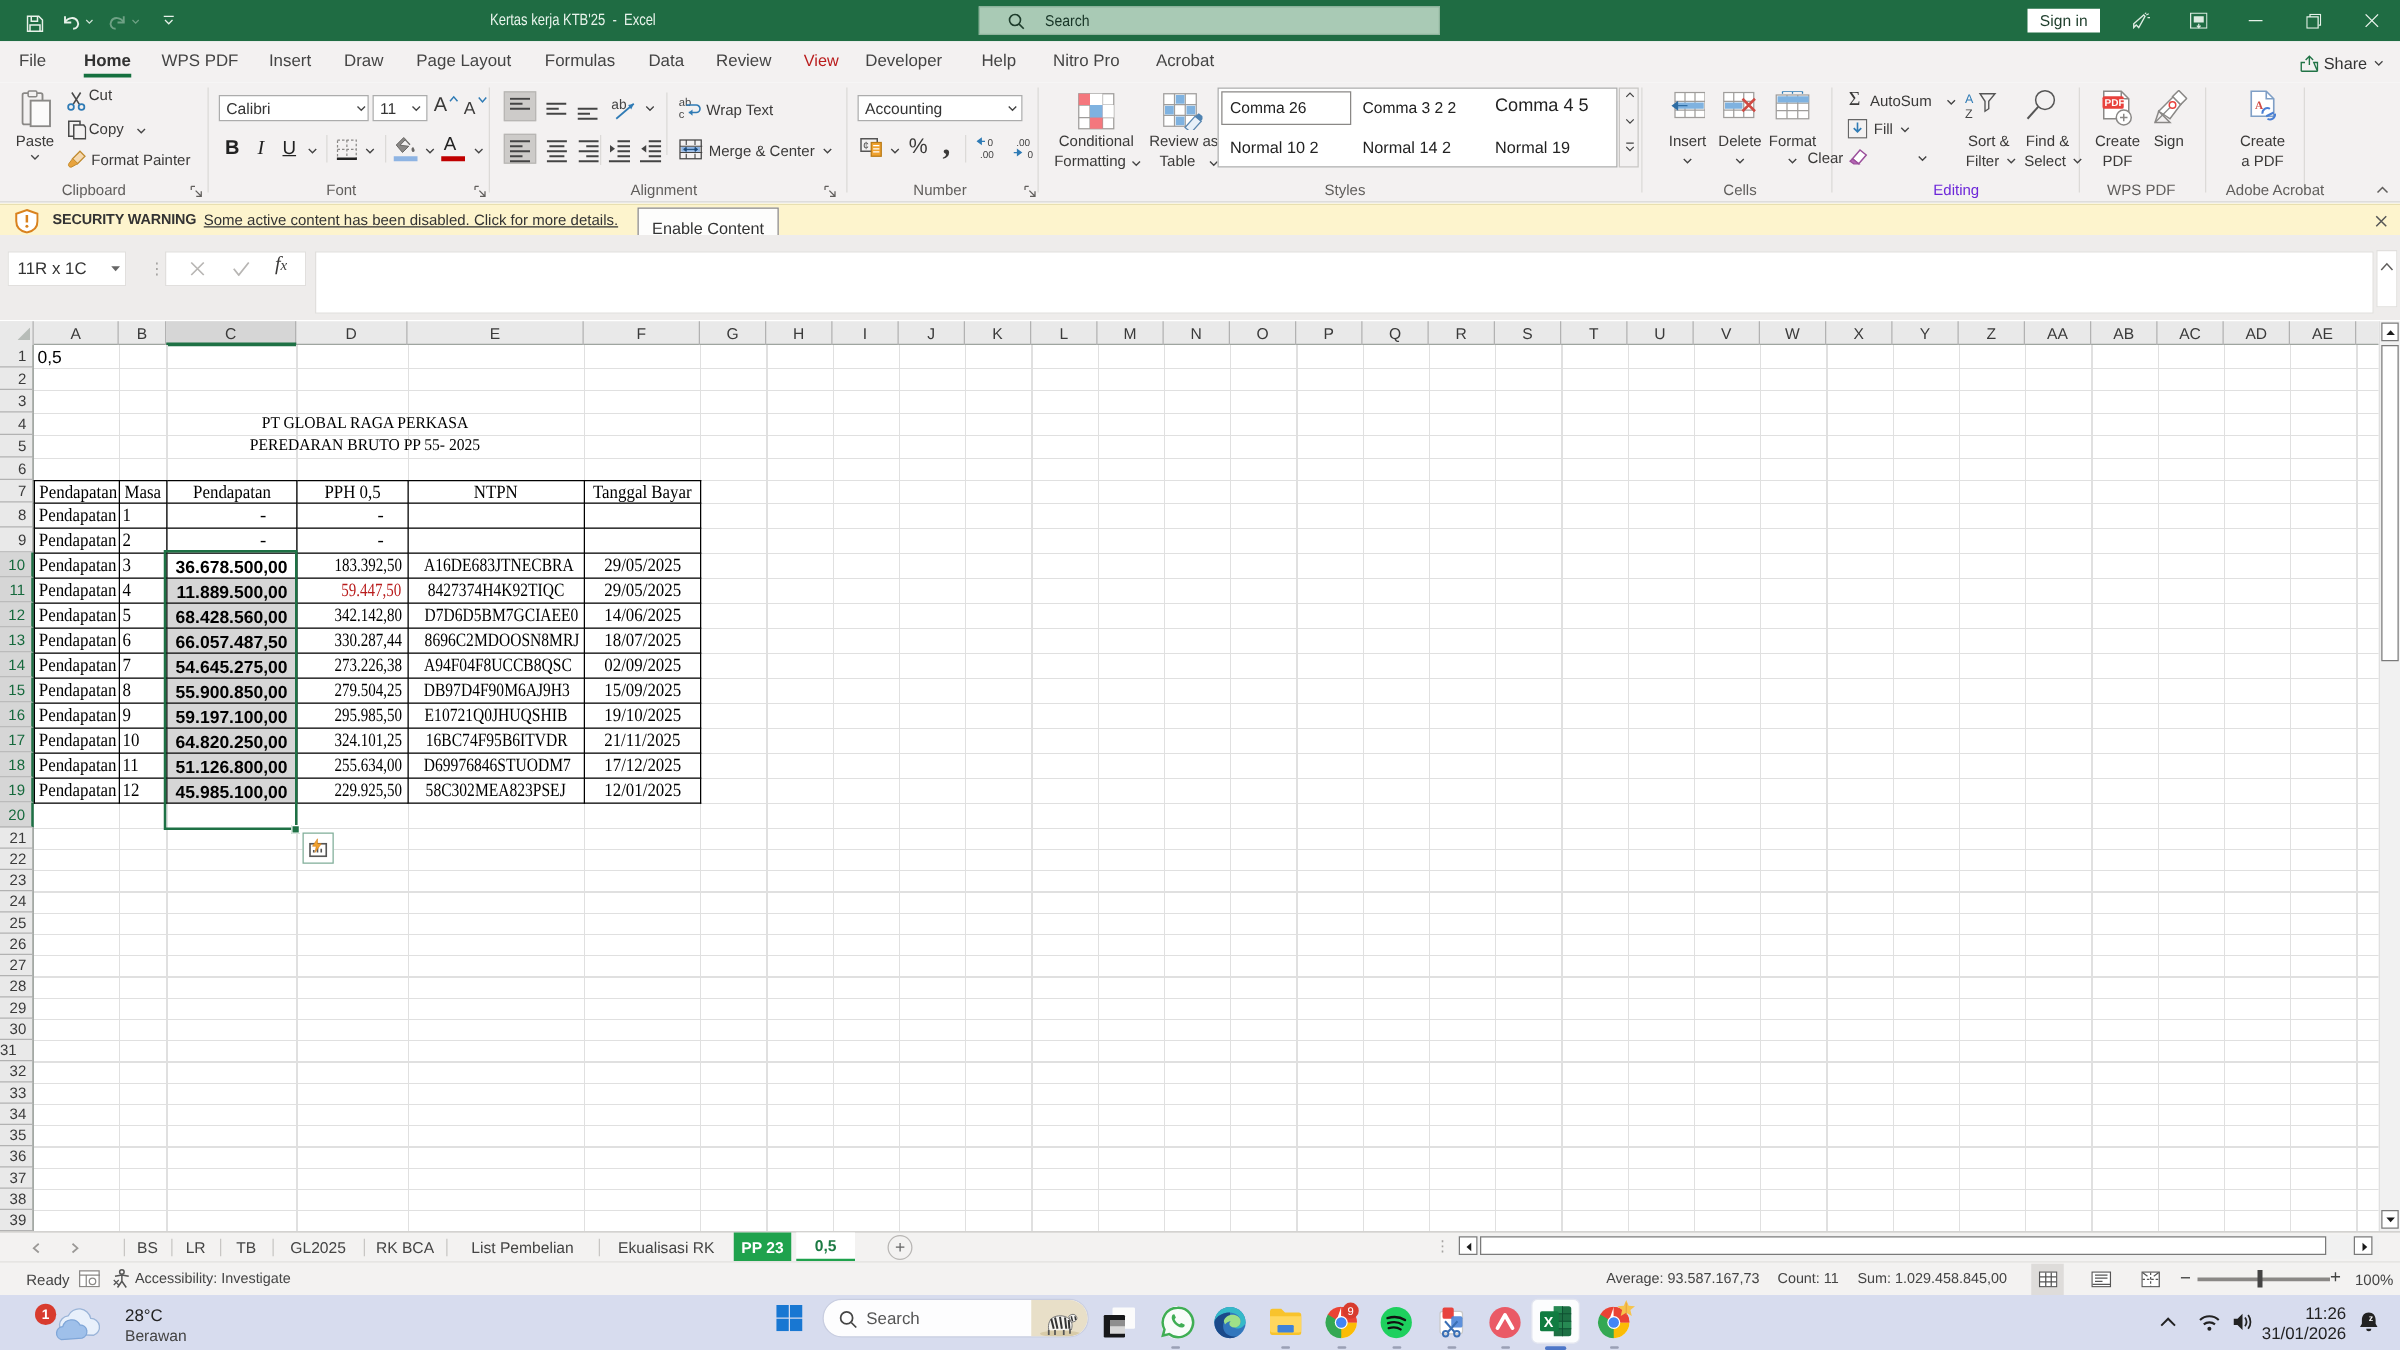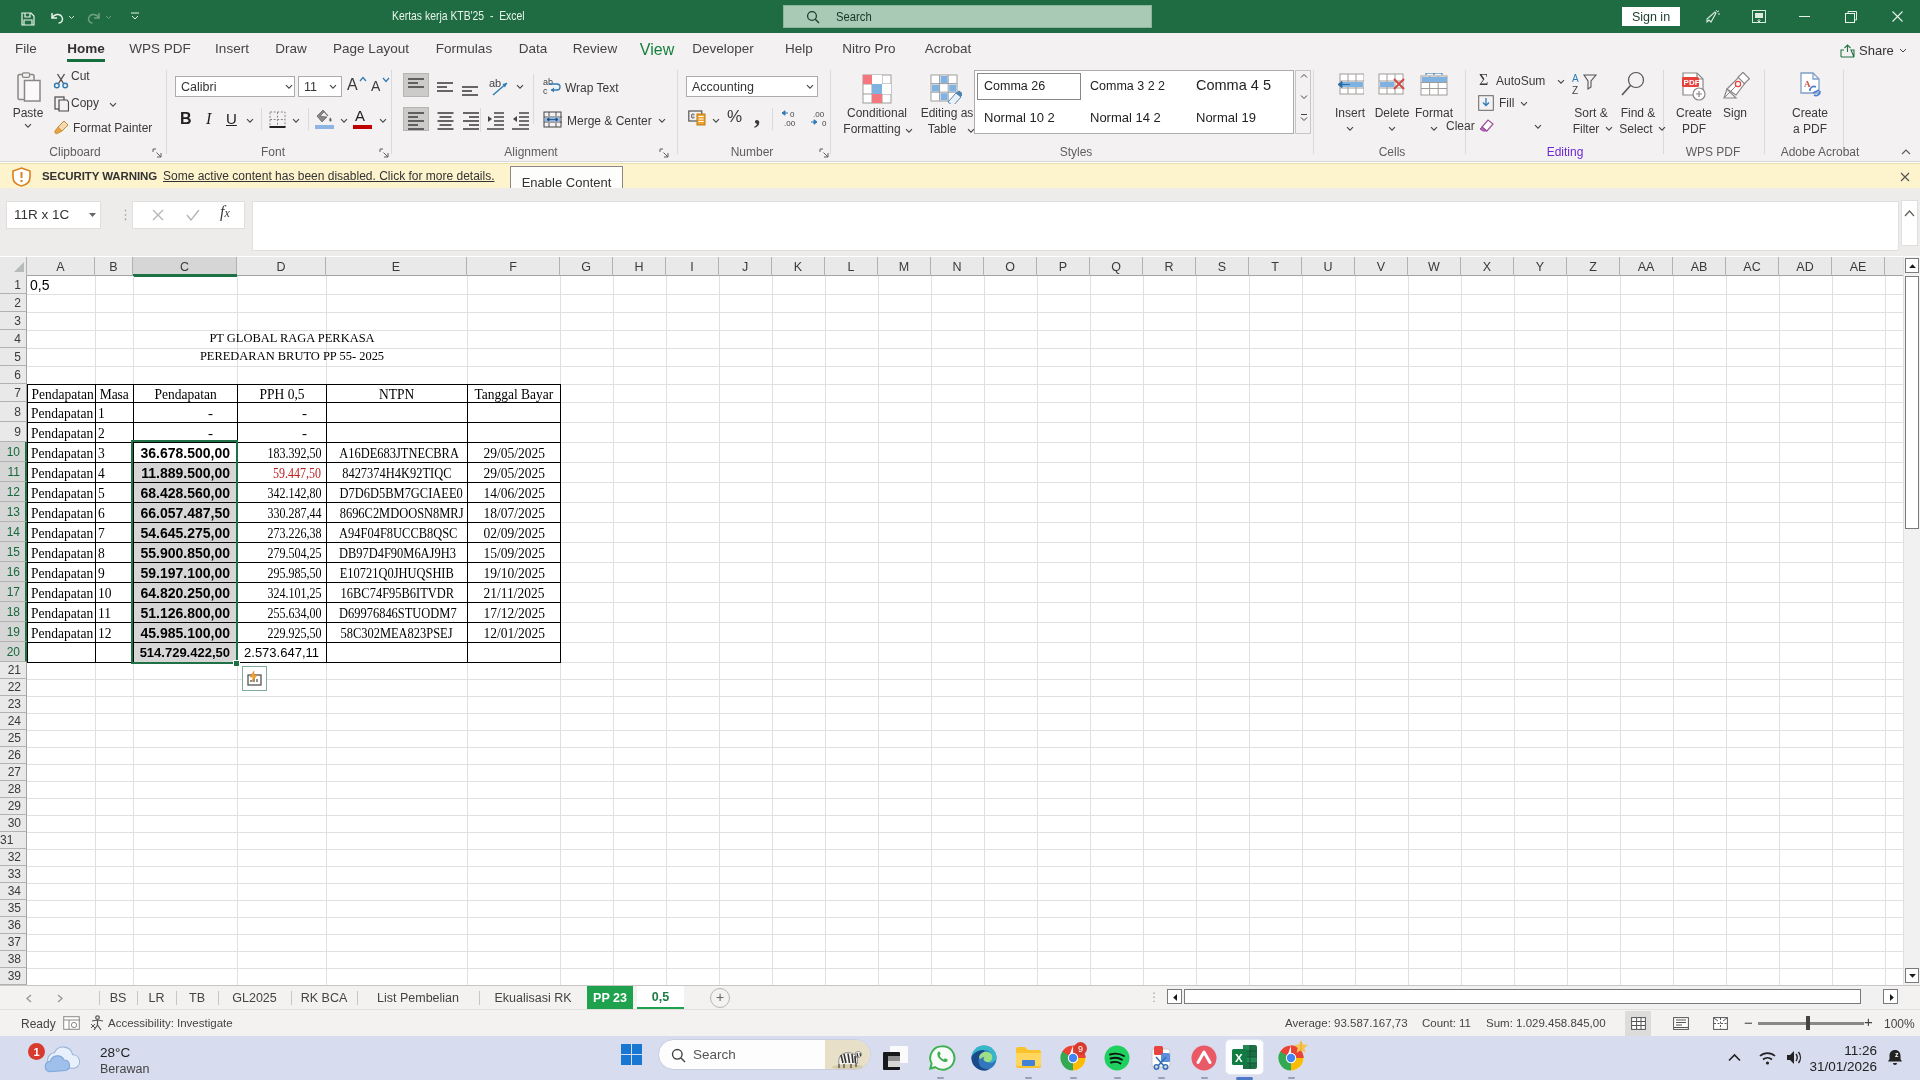--- a/index.html
+++ b/index.html
@@ -76,21 +76,21 @@
 <div class="abs" style="left:26px;top:8px;transform:translateX(-50%);font-size:13.5px;color:#444;white-space:nowrap">File</div>
 <div class="abs" style="left:86px;top:8px;transform:translateX(-50%);font-size:13.5px;color:#333;font-weight:bold">Home</div>
 <div class="abs" style="left:67px;top:26px;width:38px;height:3px;background:#15703f"></div>
 <div class="abs" style="left:160px;top:8px;transform:translateX(-50%);font-size:13.5px;color:#444;white-space:nowrap">WPS PDF</div>
 <div class="abs" style="left:232px;top:8px;transform:translateX(-50%);font-size:13.5px;color:#444;white-space:nowrap">Insert</div>
 <div class="abs" style="left:291px;top:8px;transform:translateX(-50%);font-size:13.5px;color:#444;white-space:nowrap">Draw</div>
 <div class="abs" style="left:371px;top:8px;transform:translateX(-50%);font-size:13.5px;color:#444;white-space:nowrap">Page Layout</div>
 <div class="abs" style="left:464px;top:8px;transform:translateX(-50%);font-size:13.5px;color:#444;white-space:nowrap">Formulas</div>
 <div class="abs" style="left:533px;top:8px;transform:translateX(-50%);font-size:13.5px;color:#444;white-space:nowrap">Data</div>
 <div class="abs" style="left:595px;top:8px;transform:translateX(-50%);font-size:13.5px;color:#444;white-space:nowrap">Review</div>
-<div class="abs" style="left:657px;top:8px;transform:translateX(-50%);font-size:16px;color:#15803d;white-space:nowrap">View</div>
+<div class="abs" style="left:657px;top:8px;transform:translateX(-50%);font-size:13px;color:#b91c1c;white-space:nowrap">View</div>
 <div class="abs" style="left:723px;top:8px;transform:translateX(-50%);font-size:13.5px;color:#444;white-space:nowrap">Developer</div>
 <div class="abs" style="left:799px;top:8px;transform:translateX(-50%);font-size:13.5px;color:#444;white-space:nowrap">Help</div>
 <div class="abs" style="left:869px;top:8px;transform:translateX(-50%);font-size:13.5px;color:#444;white-space:nowrap">Nitro Pro</div>
 <div class="abs" style="left:948px;top:8px;transform:translateX(-50%);font-size:13.5px;color:#444;white-space:nowrap">Acrobat</div>
 <svg class="abs" style="left:1840px;top:11px" width="15" height="14" viewBox="0 0 15 14">
       <path d="M1 13V6h3M11 6h3v7z" fill="none" stroke="#217346" stroke-width="1.1"></path>
       <path d="M1 13h13M7.5 8V1M4.5 4L7.5 1l3 3" fill="none" stroke="#217346" stroke-width="1.1"></path>
     </svg>
 <div class="abs" style="left:1859px;top:10px;font-size:13px;color:#333">Share</div>
 <svg class="abs" style="left:1899px;top:15px" width="8" height="6" viewBox="0 0 8 6">
@@ -323,21 +323,21 @@
 <svg class="abs" style="left:930px;top:8px" width="32" height="30" viewBox="0 0 32 30">
  <rect x="1" y="1" width="26" height="26" fill="#fff" stroke="#9f9d9b"></rect>
  <path d="M1 9.6h26M1 18.2h26M9.6 1v26M18.2 1v26" stroke="#9f9d9b"></path>
  <rect x="2" y="10.6" width="7" height="7" fill="#7fb2e0"></rect>
       <rect x="10.6" y="2" width="7" height="7" fill="#7fb2e0"></rect>
       <rect x="19.2" y="10.6" width="7" height="7" fill="#7fb2e0"></rect>
       <rect x="10.6" y="19.2" width="7" height="7" fill="#7fb2e0"></rect>
  <path d="M18 28l8-9 5 4-8 9z" fill="#e8f0f8" stroke="#5b87b0"></path>
       <path d="M26 19l3-2.5 4.5 3.5-3 3z" fill="#4f83b2"></path>
 </svg>
-<div class="abs" style="left:947px;top:40px;transform:translateX(-50%);font-size:12px;color:#3b3a39">Editing as</div>
+<div class="abs" style="left:947px;top:40px;transform:translateX(-50%);font-size:12px;color:#3b3a39">Review as</div>
 <div class="abs" style="left:942px;top:56px;transform:translateX(-50%);font-size:12px;color:#3b3a39">Table</div>
 <svg class="abs" style="left:967px;top:62px" width="8" height="6" viewBox="0 0 8 6">
       <path d="M1 1.2l3 3 3-3" stroke="#444" fill="none" stroke-width="1.1"></path>
     </svg>
 <div class="abs" style="left:974px;top:4px;width:320px;height:64px;background:#fff;border:1px solid #acacac"></div>
 <div class="abs" style="left:977px;top:7px;width:104px;height:27px;border:1.5px solid #8a8886;background:#fff"></div>
 <div class="abs" style="left:984px;top:13px;font-size:12.5px;color:#222">Comma 26</div>
 <div class="abs" style="left:1090px;top:13px;font-size:12.5px;color:#222">Comma 3 2 2</div>
 <div class="abs" style="left:1196px;top:11px;font-size:14.5px;color:#222">Comma 4 5</div>
 <div class="abs" style="left:984px;top:44px;font-size:13px;color:#222">Normal 10 2</div>
@@ -760,28 +760,20 @@
 <td style="border:1px solid #000;padding:0 0;overflow:hidden;color:#000;font-family:'Liberation Serif',serif;font-size:15px;text-align:center;line-height:18px;white-space:nowrap"><span style="display:inline-block;transform:scaleX(0.9);transform-origin:center center">17/12/2025</span></td>
 </tr>
 <tr style="height:20px">
 <td style="border:1px solid #000;padding:0 0;overflow:hidden;color:#000;font-family:'Liberation Serif',serif;font-size:15px;text-align:left;padding-left:3px;line-height:18px;white-space:nowrap"><span style="display:inline-block;transform:scaleX(0.9);transform-origin:left center">Pendapatan</span></td>
 <td style="border:1px solid #000;padding:0 0;overflow:hidden;color:#000;font-family:'Liberation Serif',serif;font-size:15px;text-align:left;padding-left:2px;line-height:18px;white-space:nowrap"><span style="display:inline-block;transform:scaleX(0.9);transform-origin:left center">12</span></td>
 <td style="border:1px solid #000;padding:0 0;overflow:hidden;color:#000;background:#d6d6d6;font-family:'Liberation Sans',sans-serif;font-weight:bold;font-size:14px;text-align:right;padding-right:7px;line-height:18px;white-space:nowrap">45.985.100,00</td>
 <td style="border:1px solid #000;padding:0 0;overflow:hidden;color:#000;font-family:'Liberation Serif',serif;font-size:15px;text-align:right;padding-right:5px;line-height:18px;white-space:nowrap"><span style="display:inline-block;transform:scaleX(0.8);transform-origin:right center">229.925,50</span></td>
 <td style="border:1px solid #000;padding:0 0;overflow:hidden;color:#000;font-family:'Liberation Serif',serif;font-size:15px;text-align:center;line-height:18px;white-space:nowrap"><span style="display:inline-block;transform:scaleX(0.83);transform-origin:center center">58C302MEA823PSEJ</span></td>
 <td style="border:1px solid #000;padding:0 0;overflow:hidden;color:#000;font-family:'Liberation Serif',serif;font-size:15px;text-align:center;line-height:18px;white-space:nowrap"><span style="display:inline-block;transform:scaleX(0.9);transform-origin:center center">12/01/2025</span></td>
 </tr>
-<tr style="height:20px">
-<td style="border:1px solid #000;padding:0 0;overflow:hidden;color:#000;font-family:'Liberation Serif',serif;font-size:15px;text-align:left;padding-left:3px;line-height:18px;white-space:nowrap"><span style="display:inline-block;transform:scaleX(0.9);transform-origin:left center"></span></td>
-<td style="border:1px solid #000;padding:0 0;overflow:hidden;color:#000;font-family:'Liberation Serif',serif;font-size:15px;text-align:left;padding-left:2px;line-height:18px;white-space:nowrap"><span style="display:inline-block;transform:scaleX(0.9);transform-origin:left center"></span></td>
-<td style="border:1px solid #000;padding:0 0;overflow:hidden;color:#000;background:#d6d6d6;font-family:'Liberation Sans',sans-serif;font-weight:bold;font-size:13px;text-align:right;padding-right:7px;line-height:18px;white-space:nowrap">514.729.422,50</td>
-<td style="border:1px solid #000;padding:0 0;overflow:hidden;color:#000;font-family:'Liberation Sans',sans-serif;font-size:13px;text-align:right;padding-right:7px;line-height:18px;white-space:nowrap">2.573.647,11</td>
-<td style="border:1px solid #000;padding:0 0;overflow:hidden;color:#000;font-family:'Liberation Serif',serif;font-size:15px;text-align:center;line-height:18px;white-space:nowrap"><span style="display:inline-block;transform:scaleX(0.83);transform-origin:center center"></span></td>
-<td style="border:1px solid #000;padding:0 0;overflow:hidden;color:#000;font-family:'Liberation Serif',serif;font-size:15px;text-align:center;line-height:18px;white-space:nowrap"><span style="display:inline-block;transform:scaleX(0.9);transform-origin:center center"></span></td>
-</tr>
 </tbody>
     </table>
   </div>
 <div class="abs" style="left:131px;top:440px;width:107px;height:224px;border:2px solid #1e7145"></div>
 <div class="abs" style="left:233px;top:660px;width:7px;height:7px;background:#1e7145;border:1.5px solid #fff"></div>
 <div class="abs" style="left:242px;top:666px;width:25px;height:25px;background:#fff;border:1px solid #7fad98"></div>
 <svg class="abs" style="left:246px;top:670px" width="17" height="17" viewBox="0 0 17 17">
     <rect x="2" y="5" width="13" height="10" fill="none" stroke="#555" stroke-width="1.3"></rect>
     <path d="M5 12v-2M8 12V8M11 12v-3" stroke="#555" stroke-width="1.3"></path>
     <path d="M8 1L4 7h3l-1 5 5-7H8z" fill="#f0a22e" stroke="#d9821e" stroke-width="0.5"></path>

